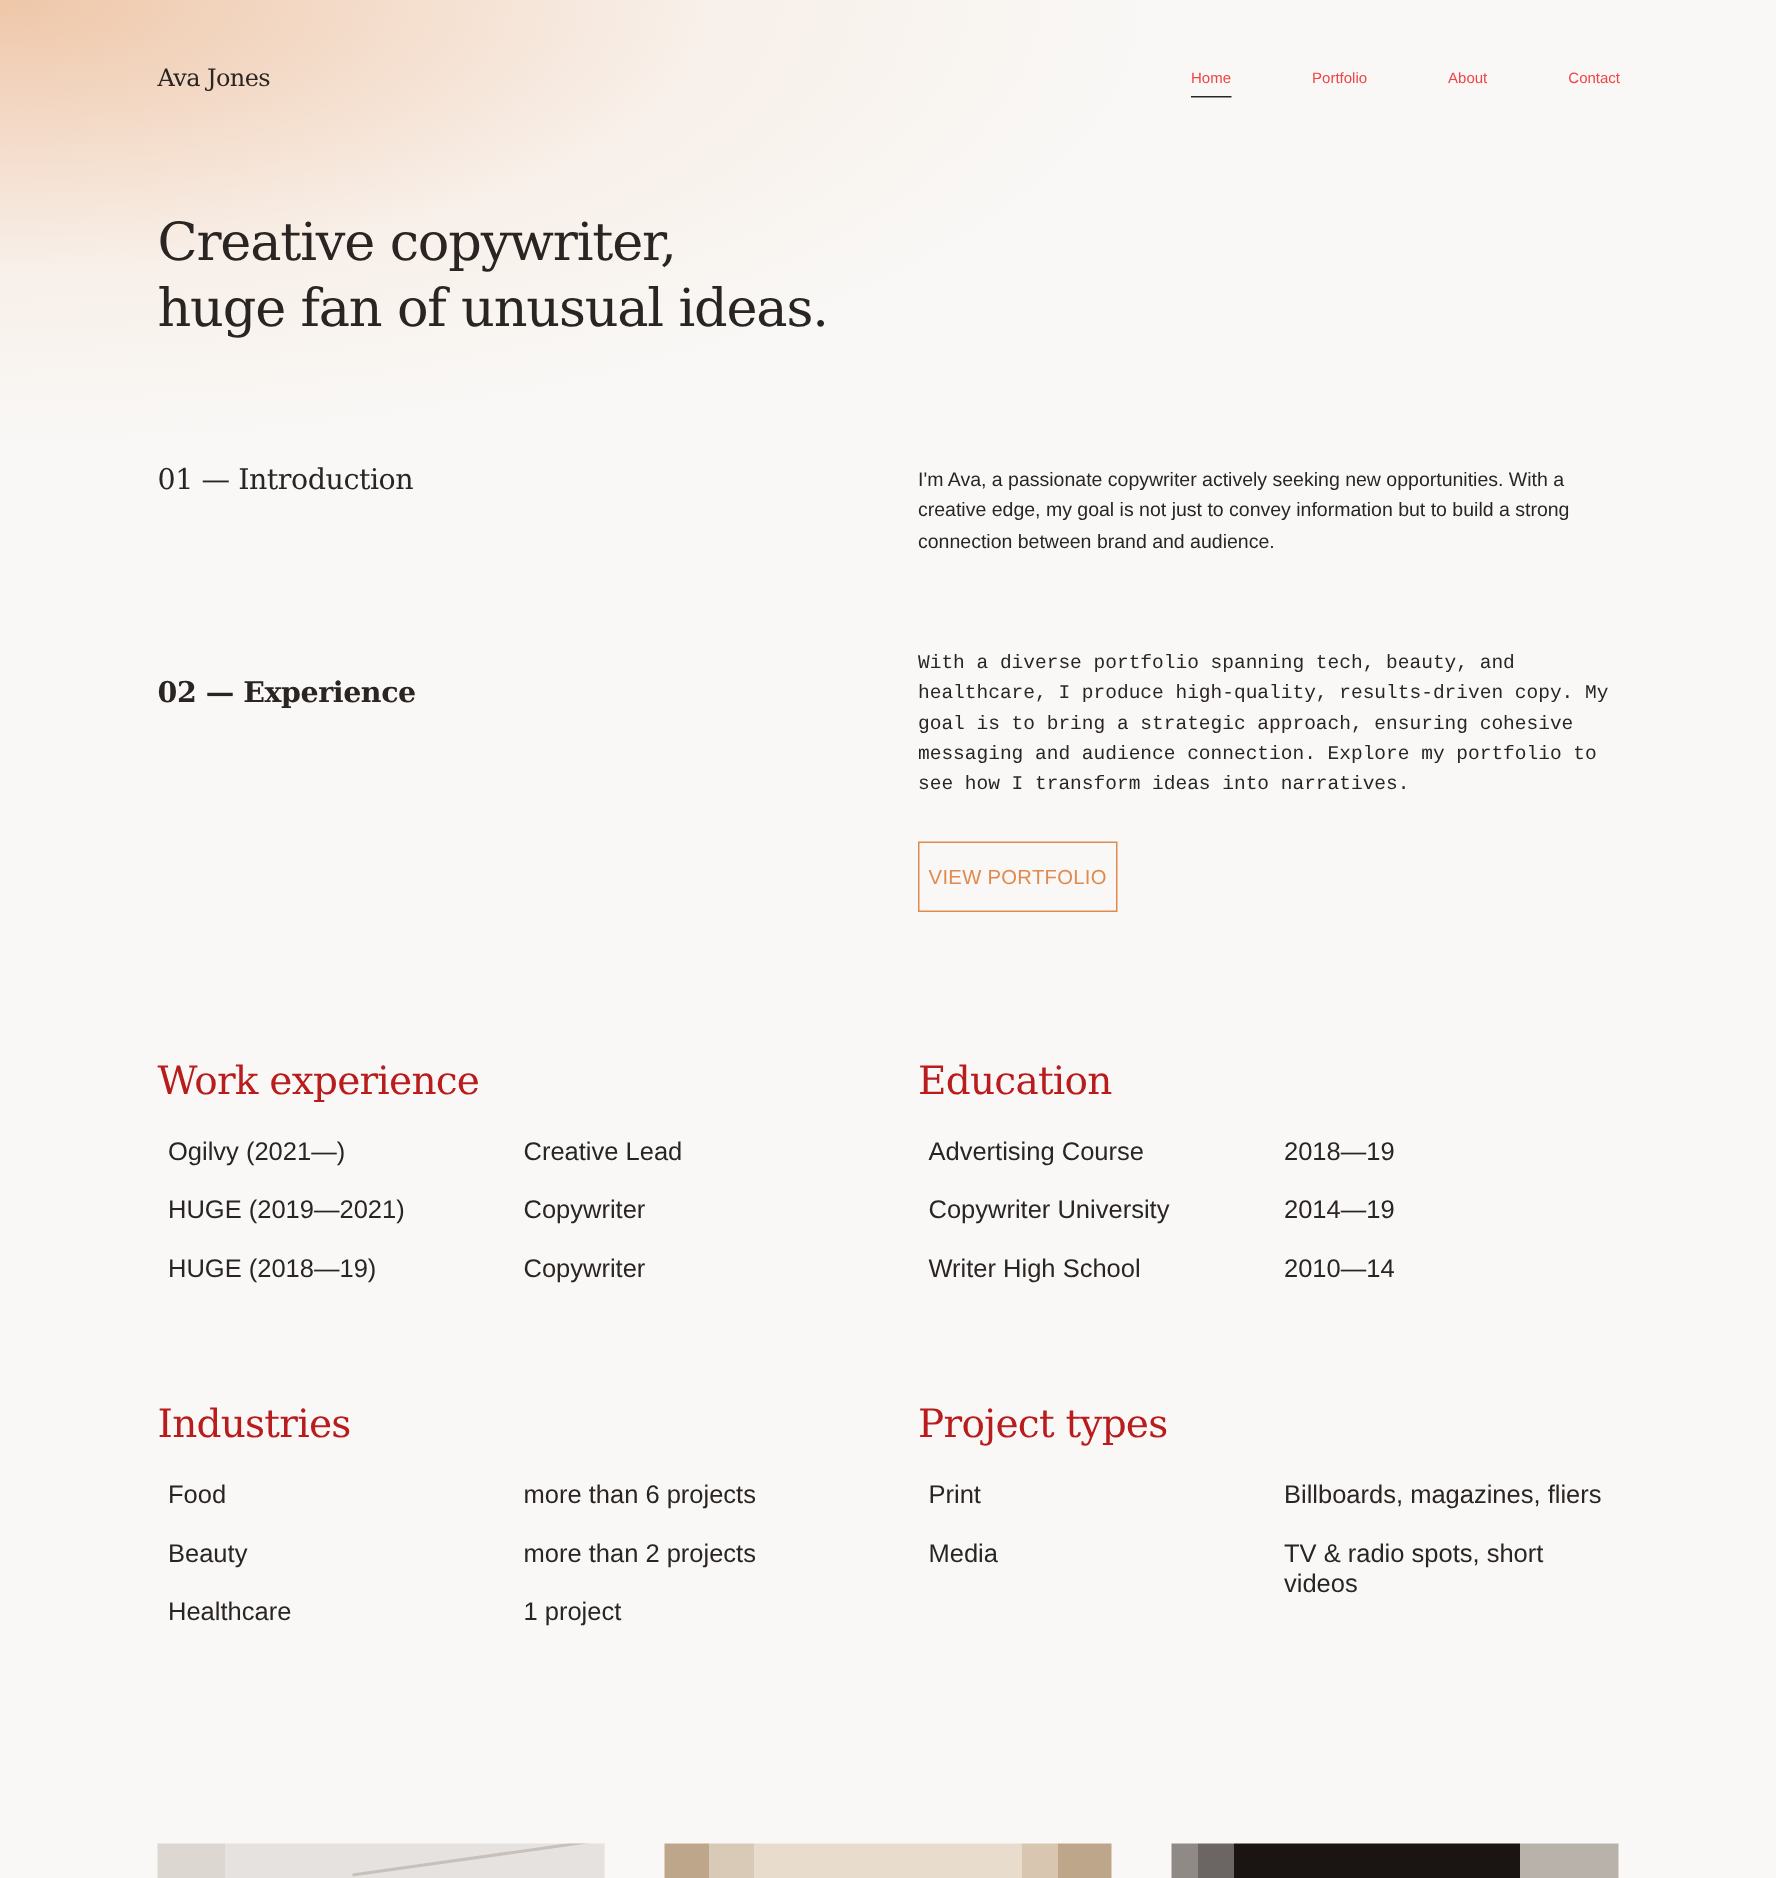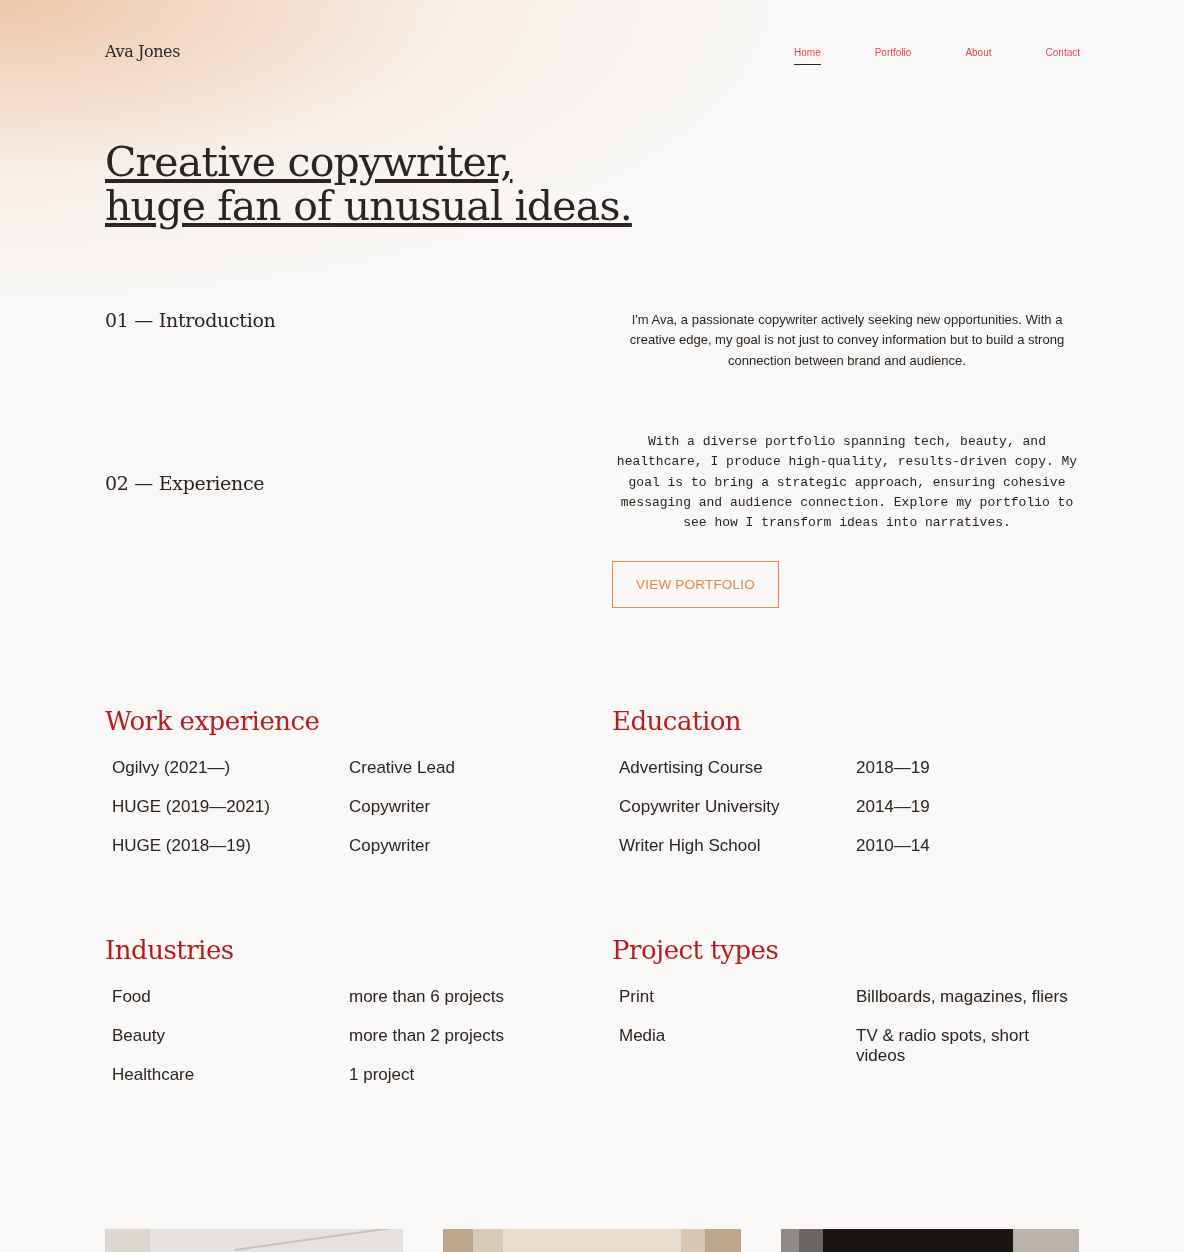--- a/index.html
+++ b/index.html
@@ -20,27 +20,27 @@
   .serif { font-family: "DejaVu Serif", serif; font-weight: normal; }
 
   
   .header { position: absolute; left: 105px; top: 42px; width: 975px; height: 30px; }
   .brand { position: absolute; left: 0; top: 0; font-size: 16px; letter-spacing: -0.4px; color: #2a2522; }
   .nav { position: absolute; right: 0; top: 5px; display: flex; }
   .nav a { font-size: 10px; color: #ef4444; text-decoration: none; margin-left: 54px; position: relative; display: inline-block; }
   .nav a.active::after { content: ""; position: absolute; left: 0; right: 0; bottom: -7px; height: 1px; background: #2a2522; }
 
   
-  .hero-title { position: absolute; left: 105px; top: 140px; font-size: 41px; line-height: 44px; letter-spacing: -0.8px; color: #2a2522; text-decoration: underline; }
+  .hero-title { position: absolute; left: 105px; top: 140px; font-size: 35px; line-height: 44px; letter-spacing: -0.8px; color: #2a2522; }
 
   
   .section-label { position: absolute; left: 105px; font-size: 19px; letter-spacing: -0.3px; color: #2a2522; }
-  .section-text { position: absolute; left: 612px; width: 470px; font-size: 13px; line-height: 20.3px; color: #2a2522; text-align: center; }
+  .section-text { position: absolute; left: 612px; width: 470px; font-size: 13px; line-height: 20.3px; color: #2a2522; }
   .cta {
-    position: absolute; left: 612px; top: 561px; width: 167px; height: 47px;
+    position: absolute; left: 612px; top: 561px; width: 133px; height: 47px;
     border: 1px solid #e08a4f; color: #e08a4f; background: transparent;
     font-size: 13.5px; letter-spacing: 0.2px; display: flex; align-items: center; justify-content: center;
     font-family: "Liberation Sans", sans-serif; cursor: pointer;
   }
 
   
   .block { position: absolute; width: 470px; }
   .block h2 { font-size: 26px; letter-spacing: -0.5px; color: #b91c1c; margin-bottom: 22px; }
   .row { display: flex; height: 39px; font-size: 17px; color: #2a2522; padding-left: 7px; }
   .row .c1 { width: 237px; }
@@ -71,21 +71,21 @@
   </header>
 
   <h1 class="hero-title serif">
     <span>Creative copywriter,</span><br>
     <span>huge fan of unusual ideas.</span>
   </h1>
 
   <div class="section-label serif" style="top:309px;">01 — Introduction</div>
   <p class="section-text" style="top:310px;">I'm Ava, a passionate copywriter actively seeking new opportunities. With a creative edge, my goal is not just to convey information but to build a strong connection between brand and audience.</p>
 
-  <div class="section-label serif" style="top:472px;">02 — Experience</div>
+  <div class="section-label serif" style="top:451px;font-weight:bold;">02 — Experience</div>
   <p class="section-text" style="top:432px;font-family:Liberation Mono, monospace;">With a diverse portfolio spanning tech, beauty, and healthcare, I produce high-quality, results-driven copy. My goal is to bring a strategic approach, ensuring cohesive messaging and audience connection. Explore my portfolio to see how I transform ideas into narratives.</p>
   <button class="cta">VIEW PORTFOLIO</button>
 
   <section class="block" style="left:105px; top:706px;">
     <h2 class="serif">Work experience</h2>
     <div class="row">
         <span class="c1">Ogilvy (2021—)</span>
         <span class="c2">Creative Lead</span>
       </div>
     <div class="row">

